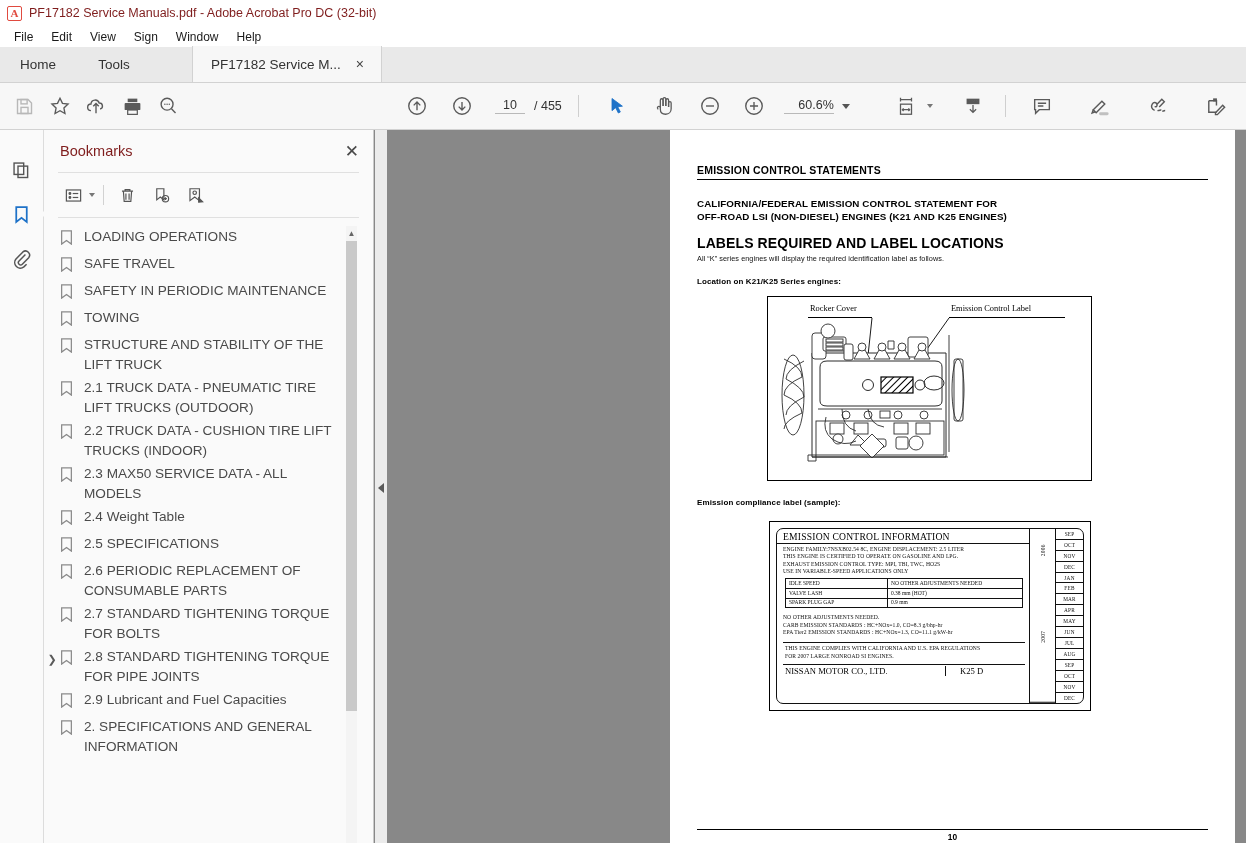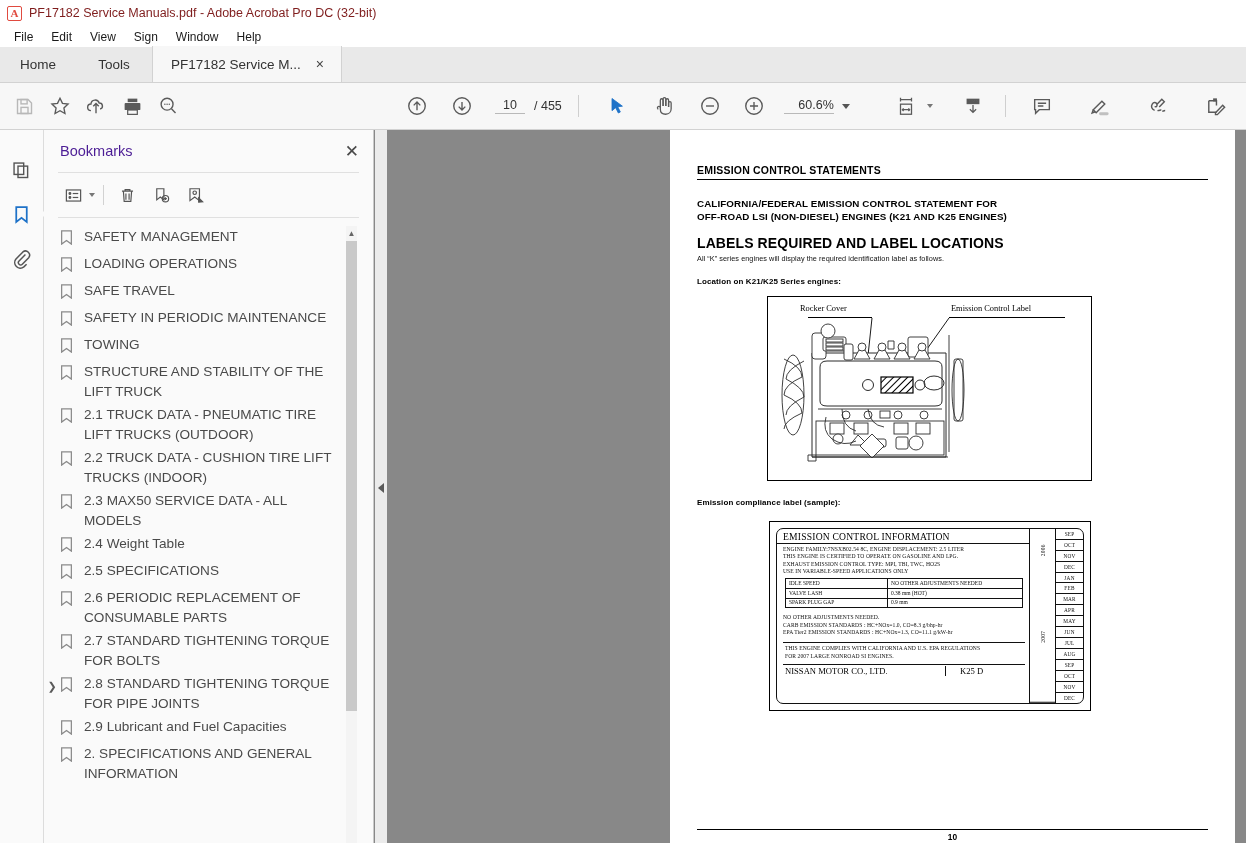--- a/index.html
+++ b/index.html
@@ -45,21 +45,21 @@
   .tab {
     height:36px; display:flex; align-items:center; justify-content:center;
     font-size:13.5px; color:#333; padding:0 22px; cursor:default;
     position:relative;
   }
   .tab.home { width:76px; padding:0; }
   .tab.tools { width:76px; padding:0; }
   .tab.doc {
     background:#f7f7f7; border-left:1px solid #d2d2d2; border-right:1px solid #d2d2d2;
     border-top:none; padding:0 14px 0 18px; color:#333;
-    min-width:176px; justify-content:space-between;
+    min-width:176px; justify-content:space-between;margin-left:40px;
   }
   .tab-close {
     font-size:14px; color:#444; margin-left:12px; line-height:1;
     width:14px; text-align:center; cursor:pointer;
   }
 
   
   .toolbar {
     height:47px; background:#f7f7f7;
     border-bottom:1px solid #d2d2d2;
@@ -108,21 +108,21 @@
     width:0;height:0;border-top:9px solid transparent;border-bottom:9px solid transparent;
     border-right:9px solid #fafafa;
   }
 
   
   .panel { width:330px; background:#fafafa; border-right:1px solid #c9c9c9; position:relative; }
   .panel-head {
     height:42px; display:flex; align-items:center; justify-content:space-between;
     padding:0 14px 0 16px;
   }
-  .panel-title { font-size:14.5px; color:#4c1d95; }
+  .panel-title { font-size:14.5px; color:#7f1d1d; }
   .panel-close { font-size:17px; color:#4a4a4a; cursor:pointer; line-height:1; }
   .panel-rule { height:1px; background:#e0e0e0; margin:0 14px; }
   .panel-tools { height:44px; display:flex; align-items:center; padding-left:14px; }
   .pt-btn {
     width:30px;height:30px;display:flex;align-items:center;justify-content:center;
     color:#555;cursor:pointer;
   }
   .pt-sep { width:1px;height:20px;background:#d2d2d2;margin:0 8px; }
 
   .bm-list {
@@ -502,29 +502,20 @@
     <div class="panel-rule"></div>
 
     <div class="bm-list">
       <div class="bm-item">
         <span class="bm-twisty"></span>
         <span class="bm-ico">
           <svg width="13" height="15" viewBox="0 0 14 17" fill="none" stroke="currentColor" stroke-width="1.4">
               <path d="M1.5 1h11v15l-5.5-4.1L1.5 16z"></path>
             </svg>
         </span>
-        <span class="bm-label">SAFETY MANAGEMENT</span>
-      </div>
-      <div class="bm-item">
-        <span class="bm-twisty"></span>
-        <span class="bm-ico">
-          <svg width="13" height="15" viewBox="0 0 14 17" fill="none" stroke="currentColor" stroke-width="1.4">
-              <path d="M1.5 1h11v15l-5.5-4.1L1.5 16z"></path>
-            </svg>
-        </span>
         <span class="bm-label">LOADING OPERATIONS</span>
       </div>
       <div class="bm-item">
         <span class="bm-twisty"></span>
         <span class="bm-ico">
           <svg width="13" height="15" viewBox="0 0 14 17" fill="none" stroke="currentColor" stroke-width="1.4">
               <path d="M1.5 1h11v15l-5.5-4.1L1.5 16z"></path>
             </svg>
         </span>
         <span class="bm-label">SAFE TRAVEL</span>
@@ -671,21 +662,21 @@
         </div>
 
 
         <div class="doc-h3">LABELS REQUIRED AND LABEL LOCATIONS</div>
         <div class="doc-p">All “K” series engines will display the required identification label as follows.</div>
 
         <div class="doc-h4">Location on K21/K25 Series engines:</div>
 
         
         <div class="fig">
-          <div class="fig-cap" style="left:32px; top:7px;">Rocker Cover</div>
+          <div class="fig-cap" style="left:42px; top:7px;">Rocker Cover</div>
           <div class="lead" style="left:40px; top:20px; width:64px; height:1px;"></div>
           <div class="fig-cap" style="left:183px; top:7px;">Emission Control Label</div>
           <div class="lead" style="left:181px; top:20px; width:116px; height:1px;"></div>
 
           <svg viewBox="0 0 325 185" width="325" height="185" style="position:absolute;left:0;top:0;">
 
             <path d="M104 21 L97 87" stroke="#000" stroke-width="0.9" fill="none"></path>
             <path d="M95 84 l2.5 6 -5.5 -1 z" fill="#000"></path>
             <path d="M181 21 L130 93" stroke="#000" stroke-width="0.9" fill="none"></path>
 

